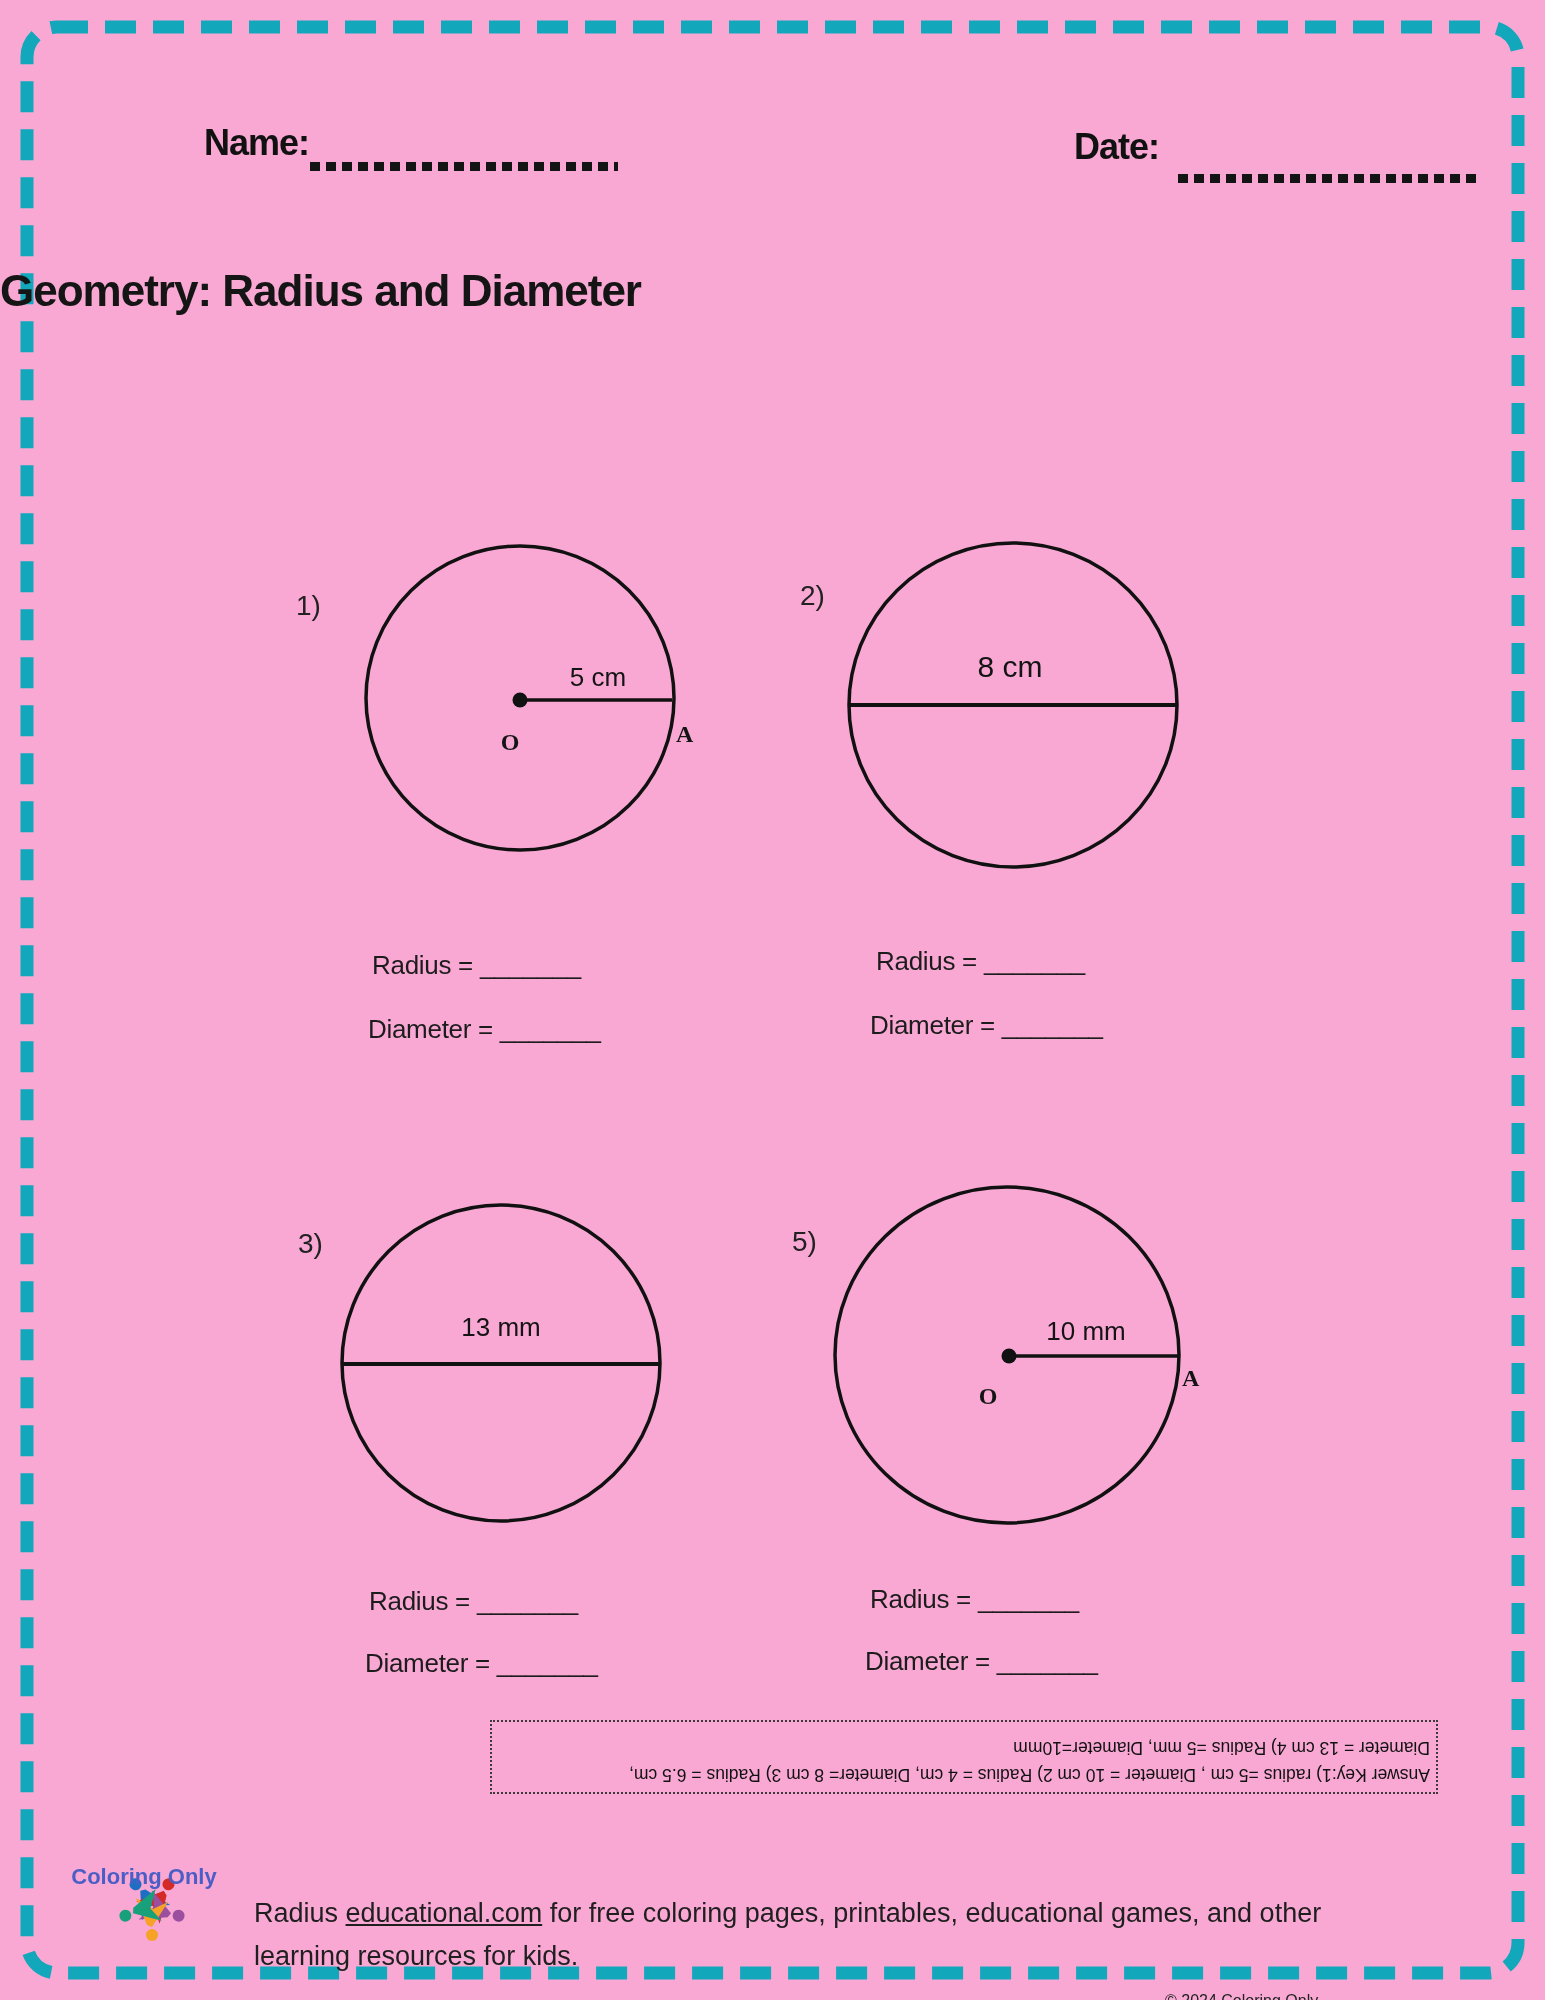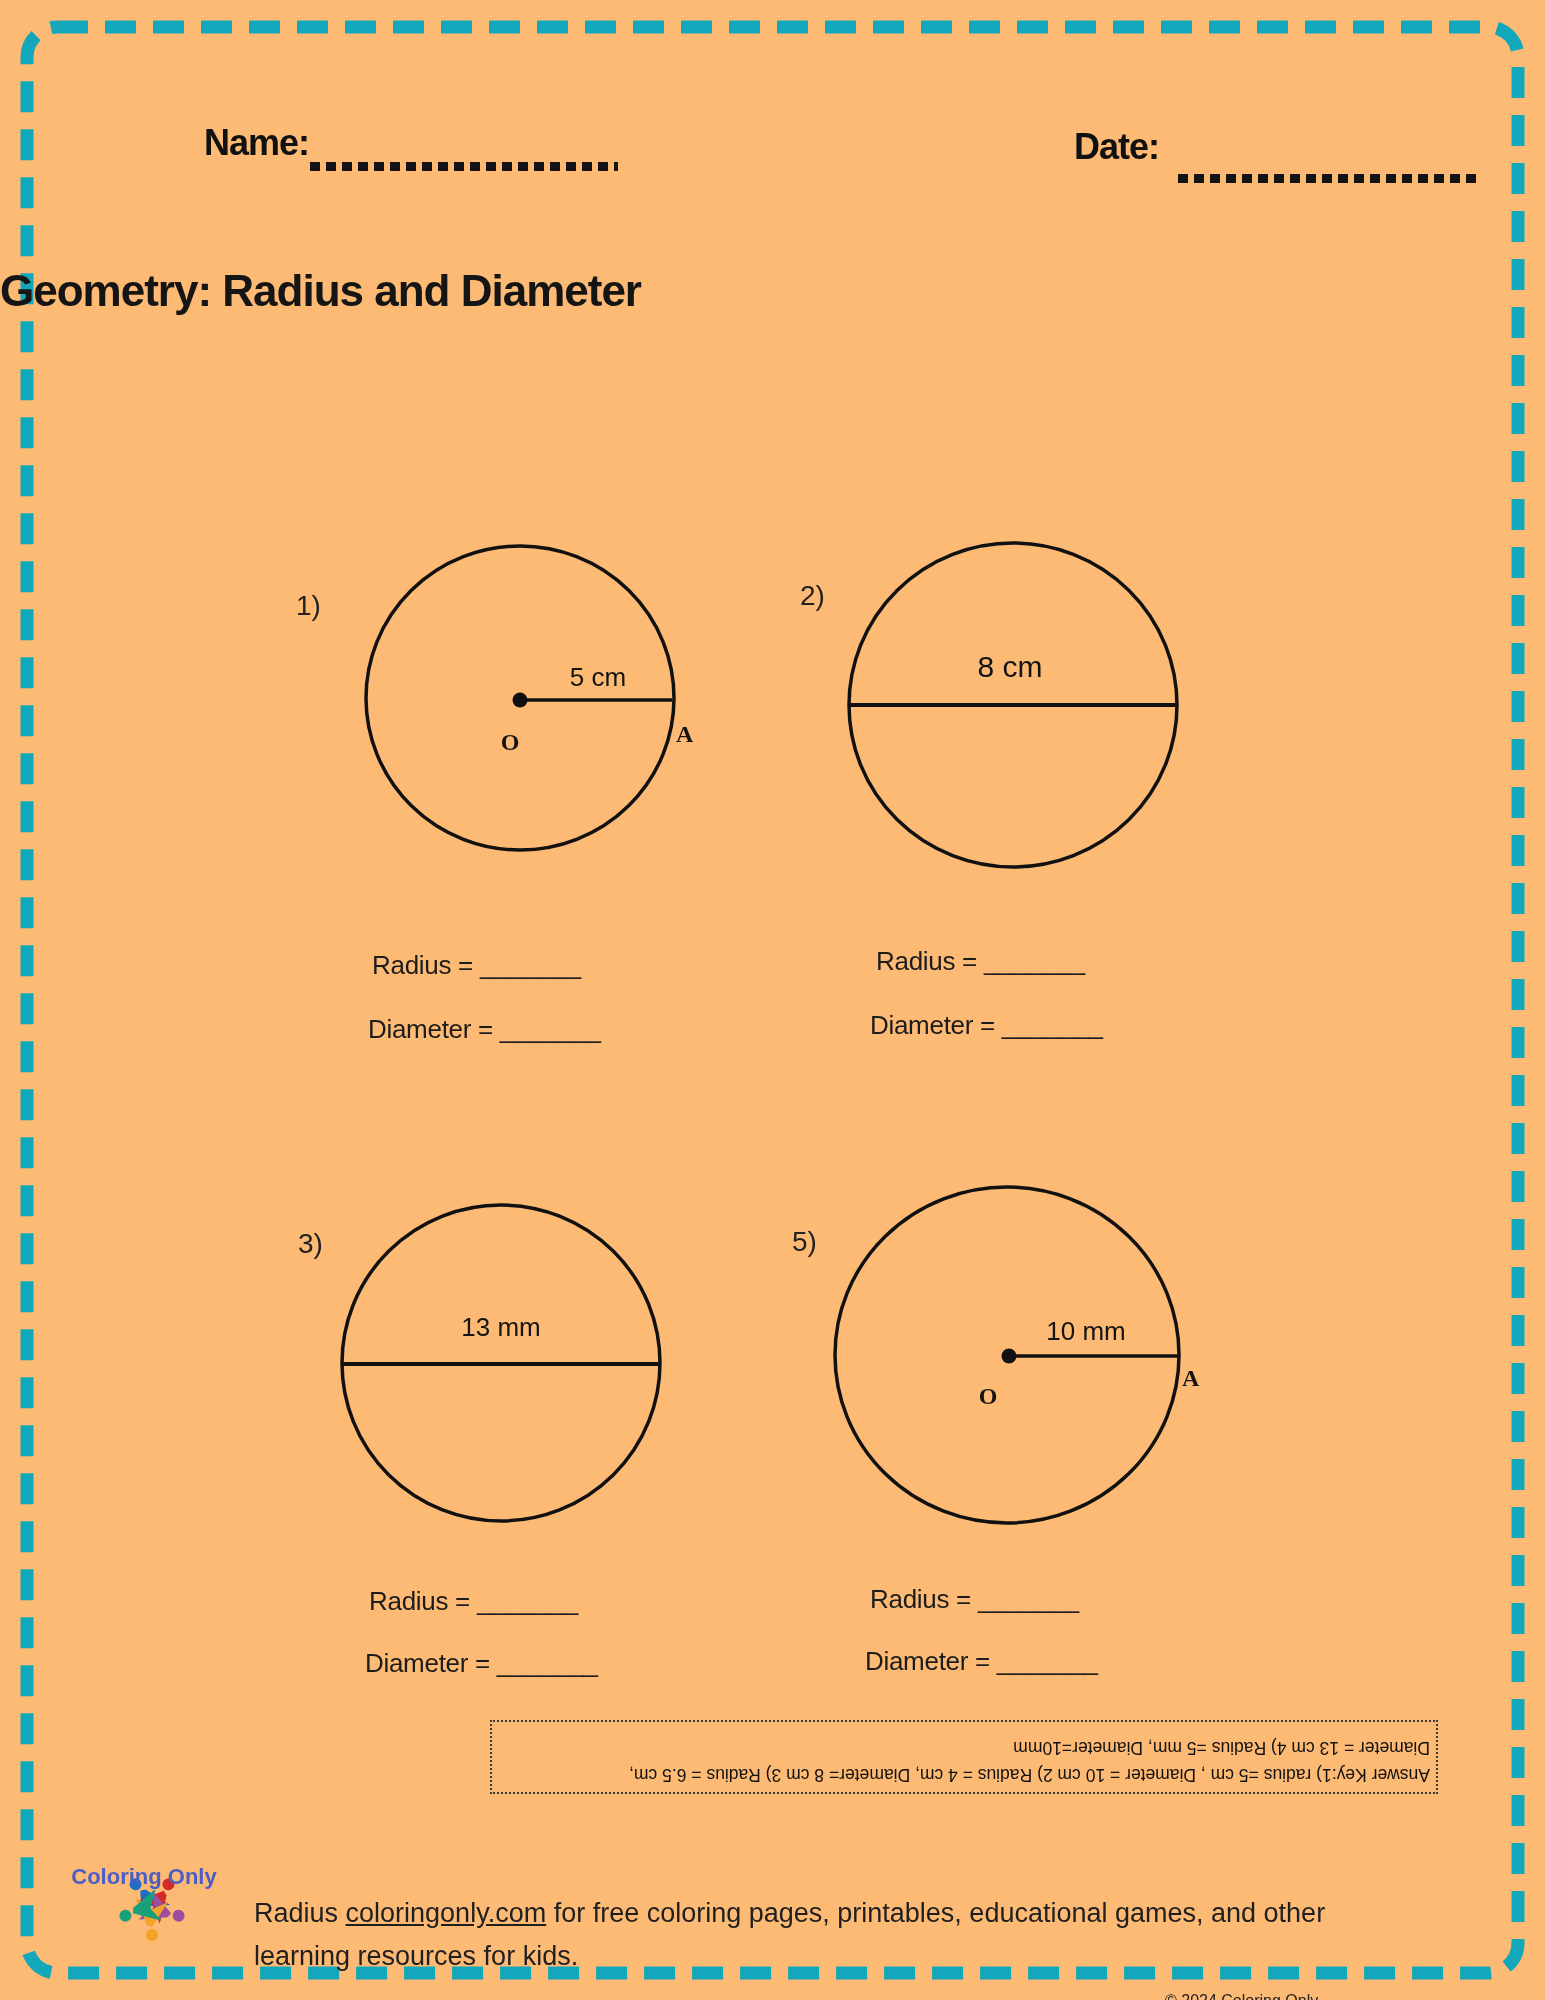--- a/index.html
+++ b/index.html
@@ -1,17 +1,17 @@
 <!DOCTYPE html>
 <html><head>
 <meta charset="utf-8">
 <style>
   html,body{margin:0;padding:0;background:#888;}
   #page{
-    position:relative;width:1545px;height:2000px;background:#fdba74;
+    position:relative;width:1545px;height:2000px;background:#f9a8d4;
     font-family:"Liberation Sans",sans-serif;color:#1b1b1b;overflow:hidden;
     margin:0 auto;
   }
   .abs{position:absolute;}
   
   .field-label{font-weight:700;font-size:36px;letter-spacing:-1px;color:#111;}
   .dotline{height:9px;background:repeating-linear-gradient(90deg,#141414 0 10px,transparent 10px 16px);}
   #name-label{left:204px;top:122px;}
   #name-dots{left:310px;top:162px;width:308px;}
   #date-label{left:1074px;top:126px;}
@@ -143,17 +143,17 @@
       <circle cx="55" cy="9" r="6" fill="#F5A226"></circle>
       <path d="M55 17 L39 42 L54 35 L71 46 L60 19 Z" fill="#F5A226"></path>
     </g>
     <g transform="rotate(252 55 37)">
       <circle cx="55" cy="9" r="6" fill="#17A07A"></circle>
       <path d="M55 17 L39 42 L54 35 L71 46 L60 19 Z" fill="#17A07A"></path>
     </g>
   </svg>
   <div class="abs" id="logo-text" style="color:#4B5EC6;">Coloring Only</div>
 
-  <div class="abs" id="visit"><span>Radius </span><a href="#">coloringonly.com</a><span> for free coloring pages, printables, educational games, and other learning resources for kids.</span></div>
+  <div class="abs" id="visit"><span>Radius </span><a href="#">educational.com</a><span> for free coloring pages, printables, educational games, and other learning resources for kids.</span></div>
 
   <div class="abs" id="copyright">© 2024 Coloring Only</div>
 
 </div>
 
 </body></html>

